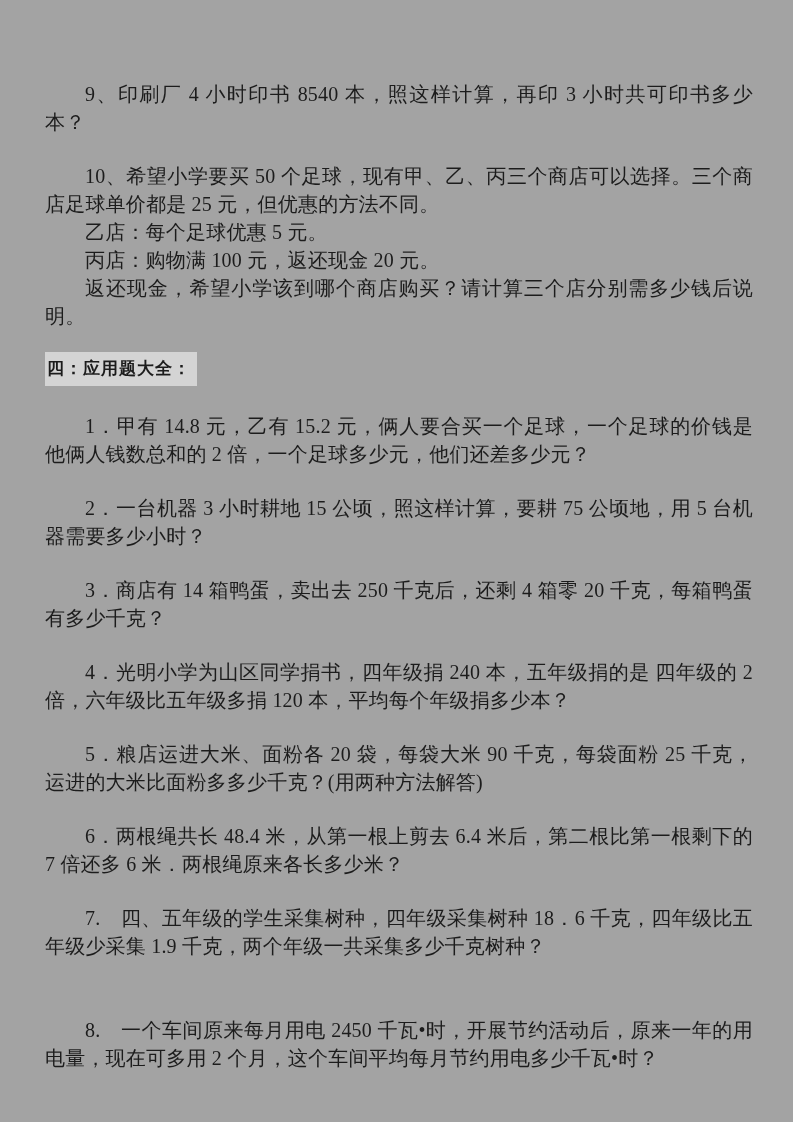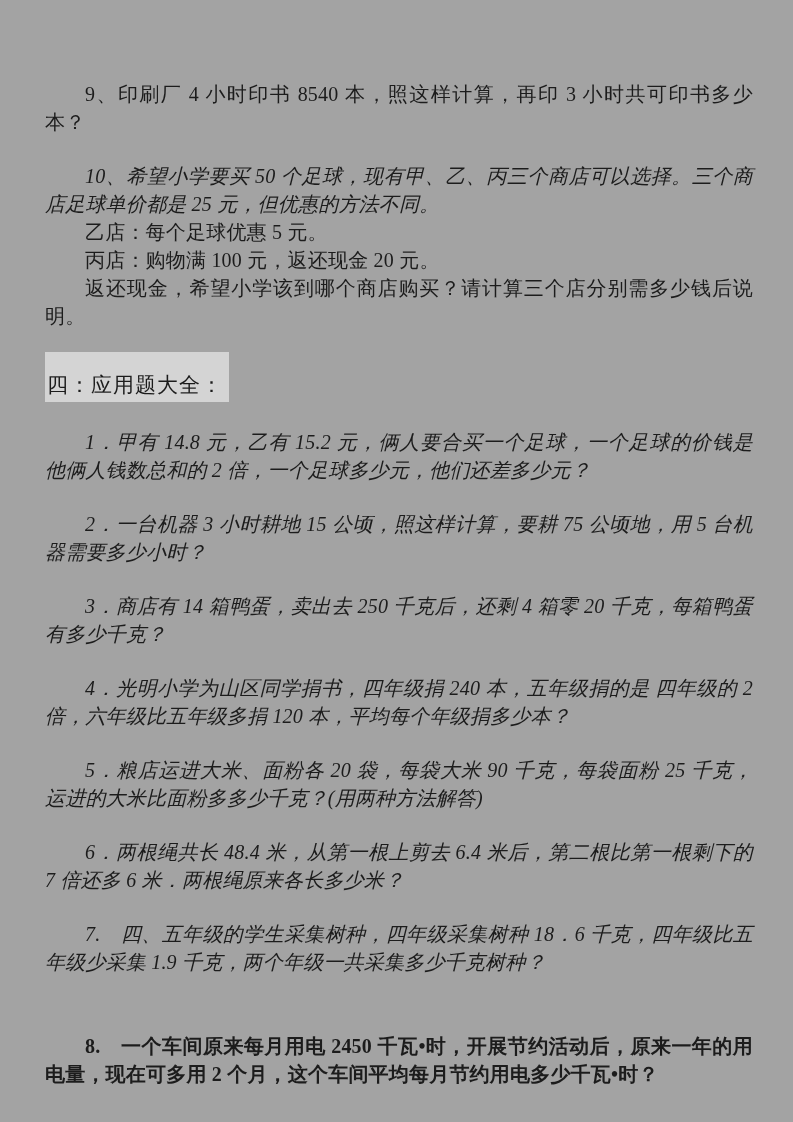--- a/index.html
+++ b/index.html
@@ -19,32 +19,32 @@
     overflow: hidden;
   }
   .para {
     margin: 0;
     font-size: 20px;
     line-height: 28px;
     text-align: justify;
     letter-spacing: 0.2px;
   }
   .indent { text-indent: 2em; }
-  .gap    { margin-top: 26px; font-style: italic; }
-  .biggap { margin-top: 56px; font-weight: bold; }
+  .gap    { margin-top: 26px; }
+  .biggap { margin-top: 56px; }
   .section-header {
     margin: 22px 0 12px 0;
     line-height: 30px;
   }
   .section-header .hl {
     display: inline-block;
     background: #d4d4d4;
-    font-size: 21px;
-    font-weight: normal;
-    padding: 18px 6px 2px 2px;
+    font-size: 17px;
+    font-weight: bold;
+    padding: 2px 6px 2px 2px;
     letter-spacing: 1px;
   }
 </style>
 </head>
 <body>
 
 <div class="page">
 
   <p class="para indent">9、印刷厂 4 小时印书 8540 本，照这样计算，再印 3 小时共可印书多少本？</p>
 

